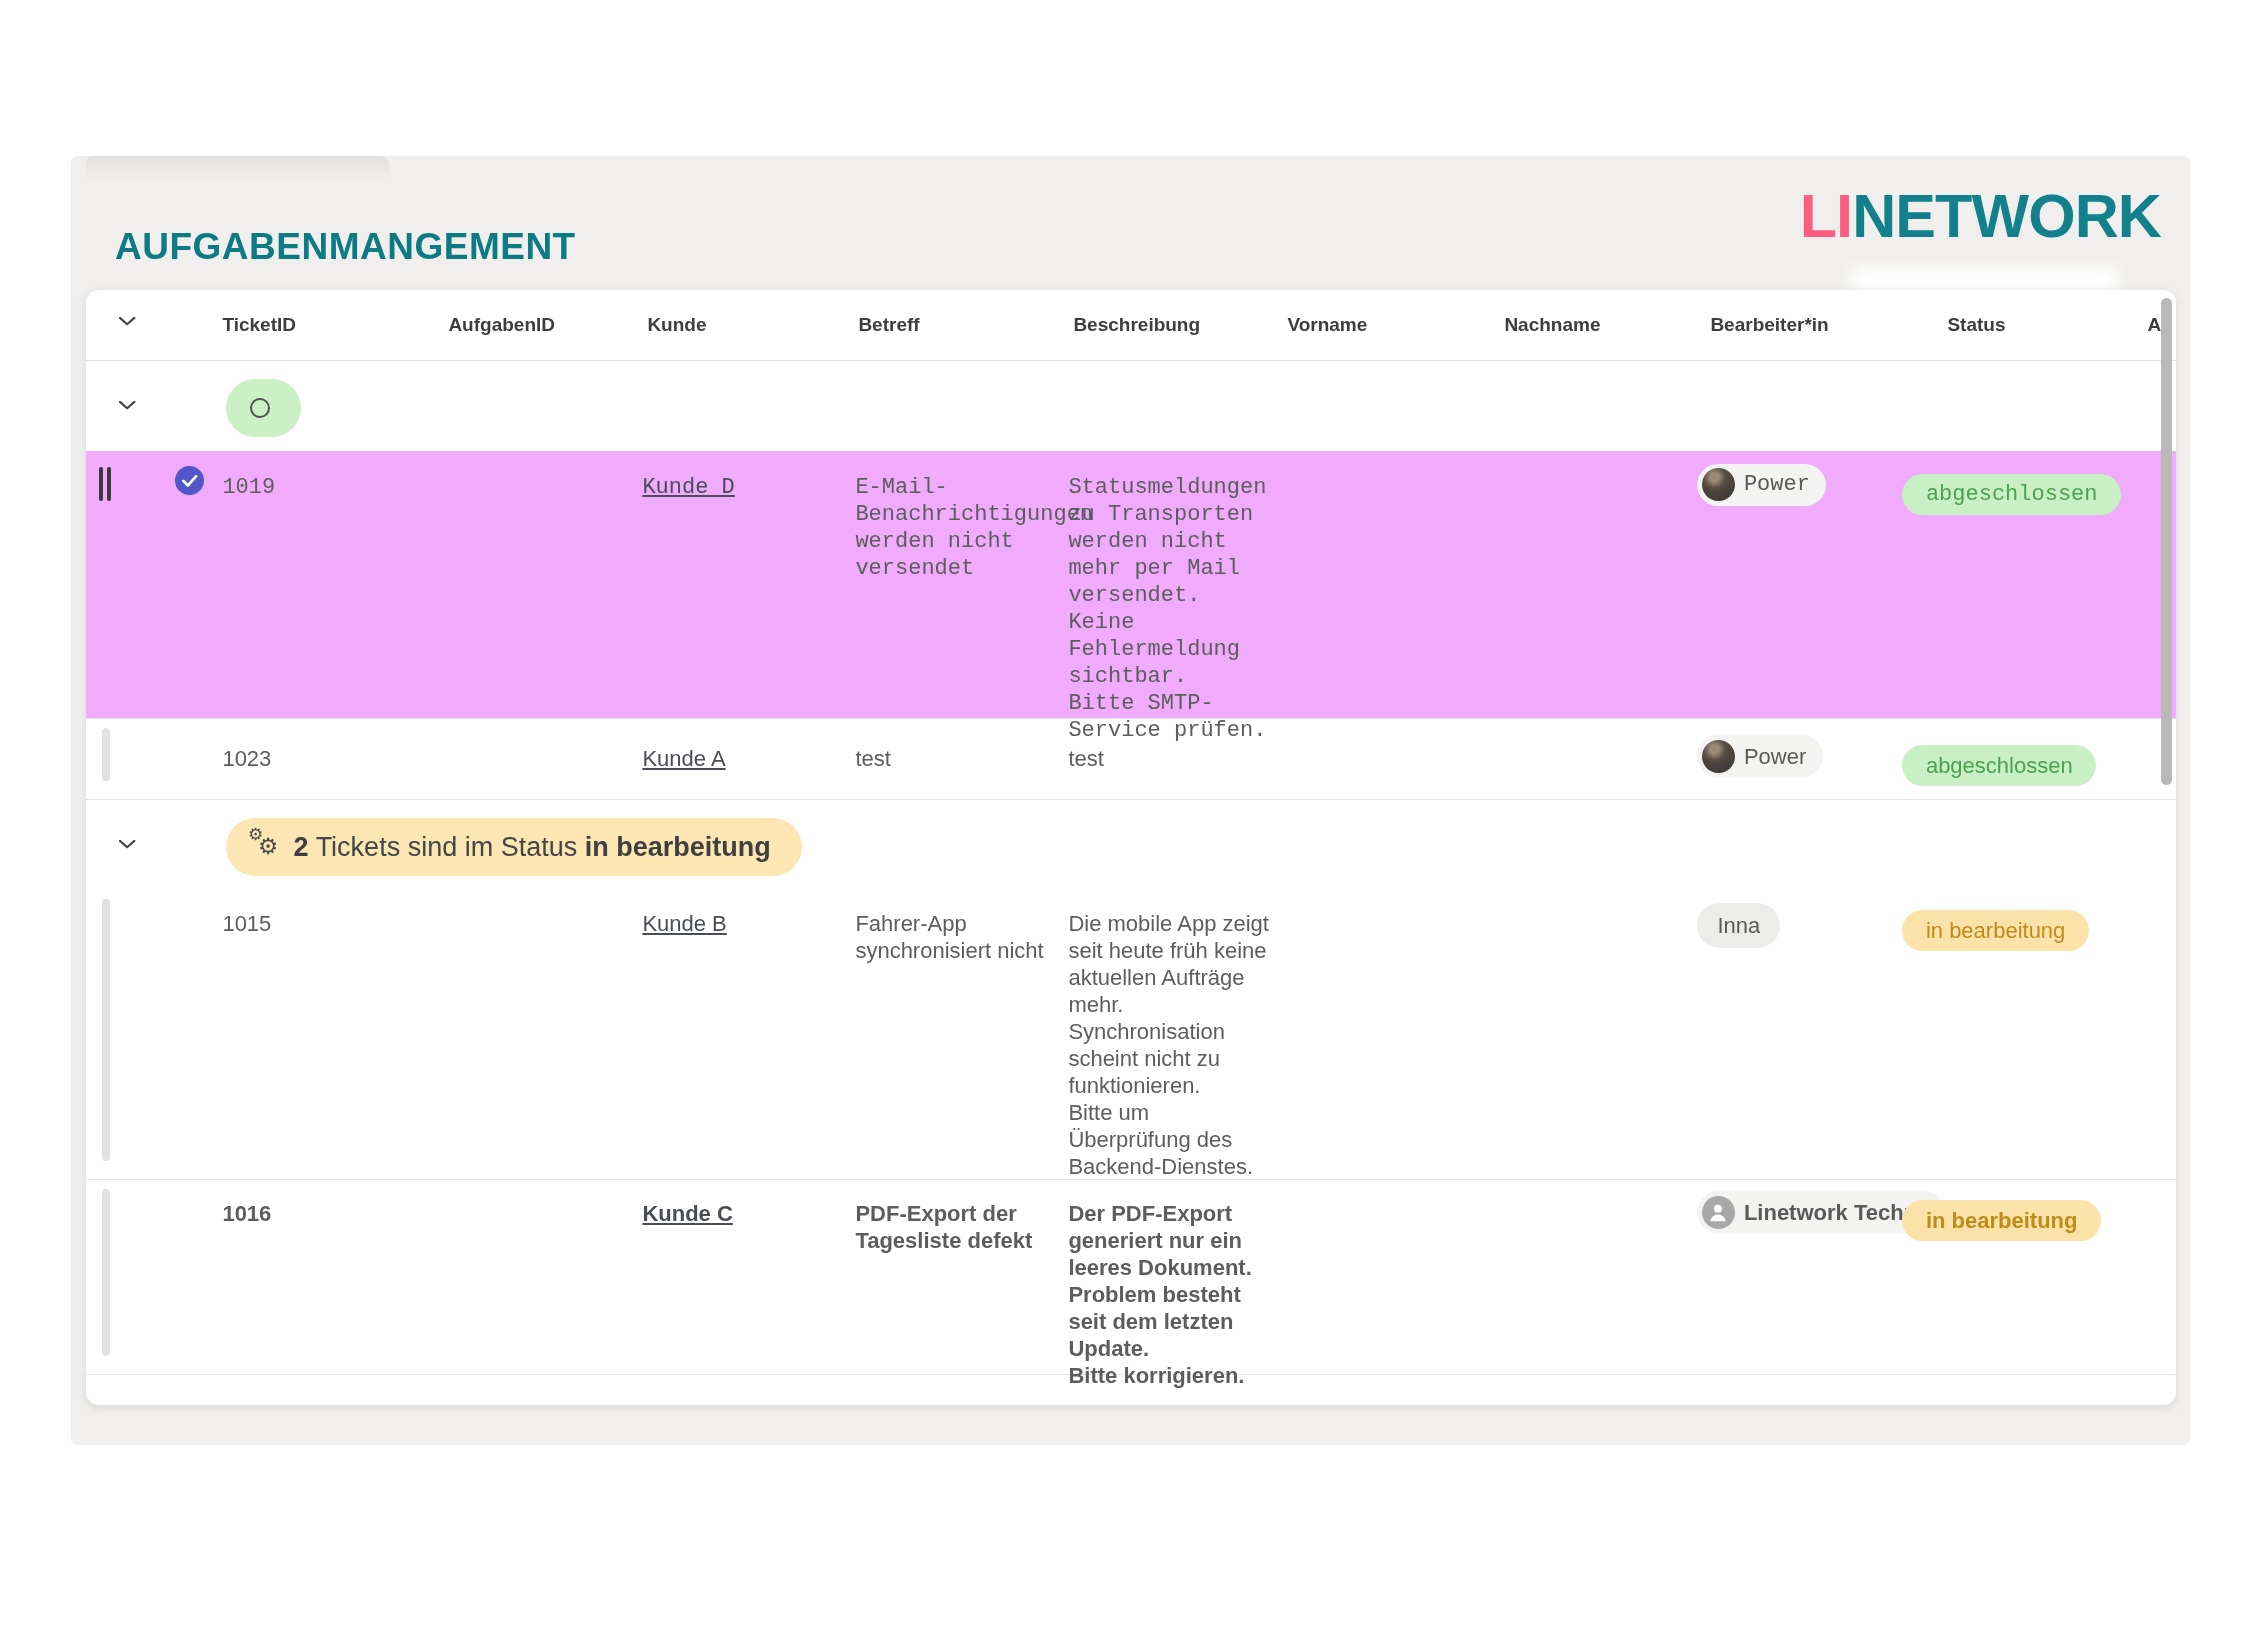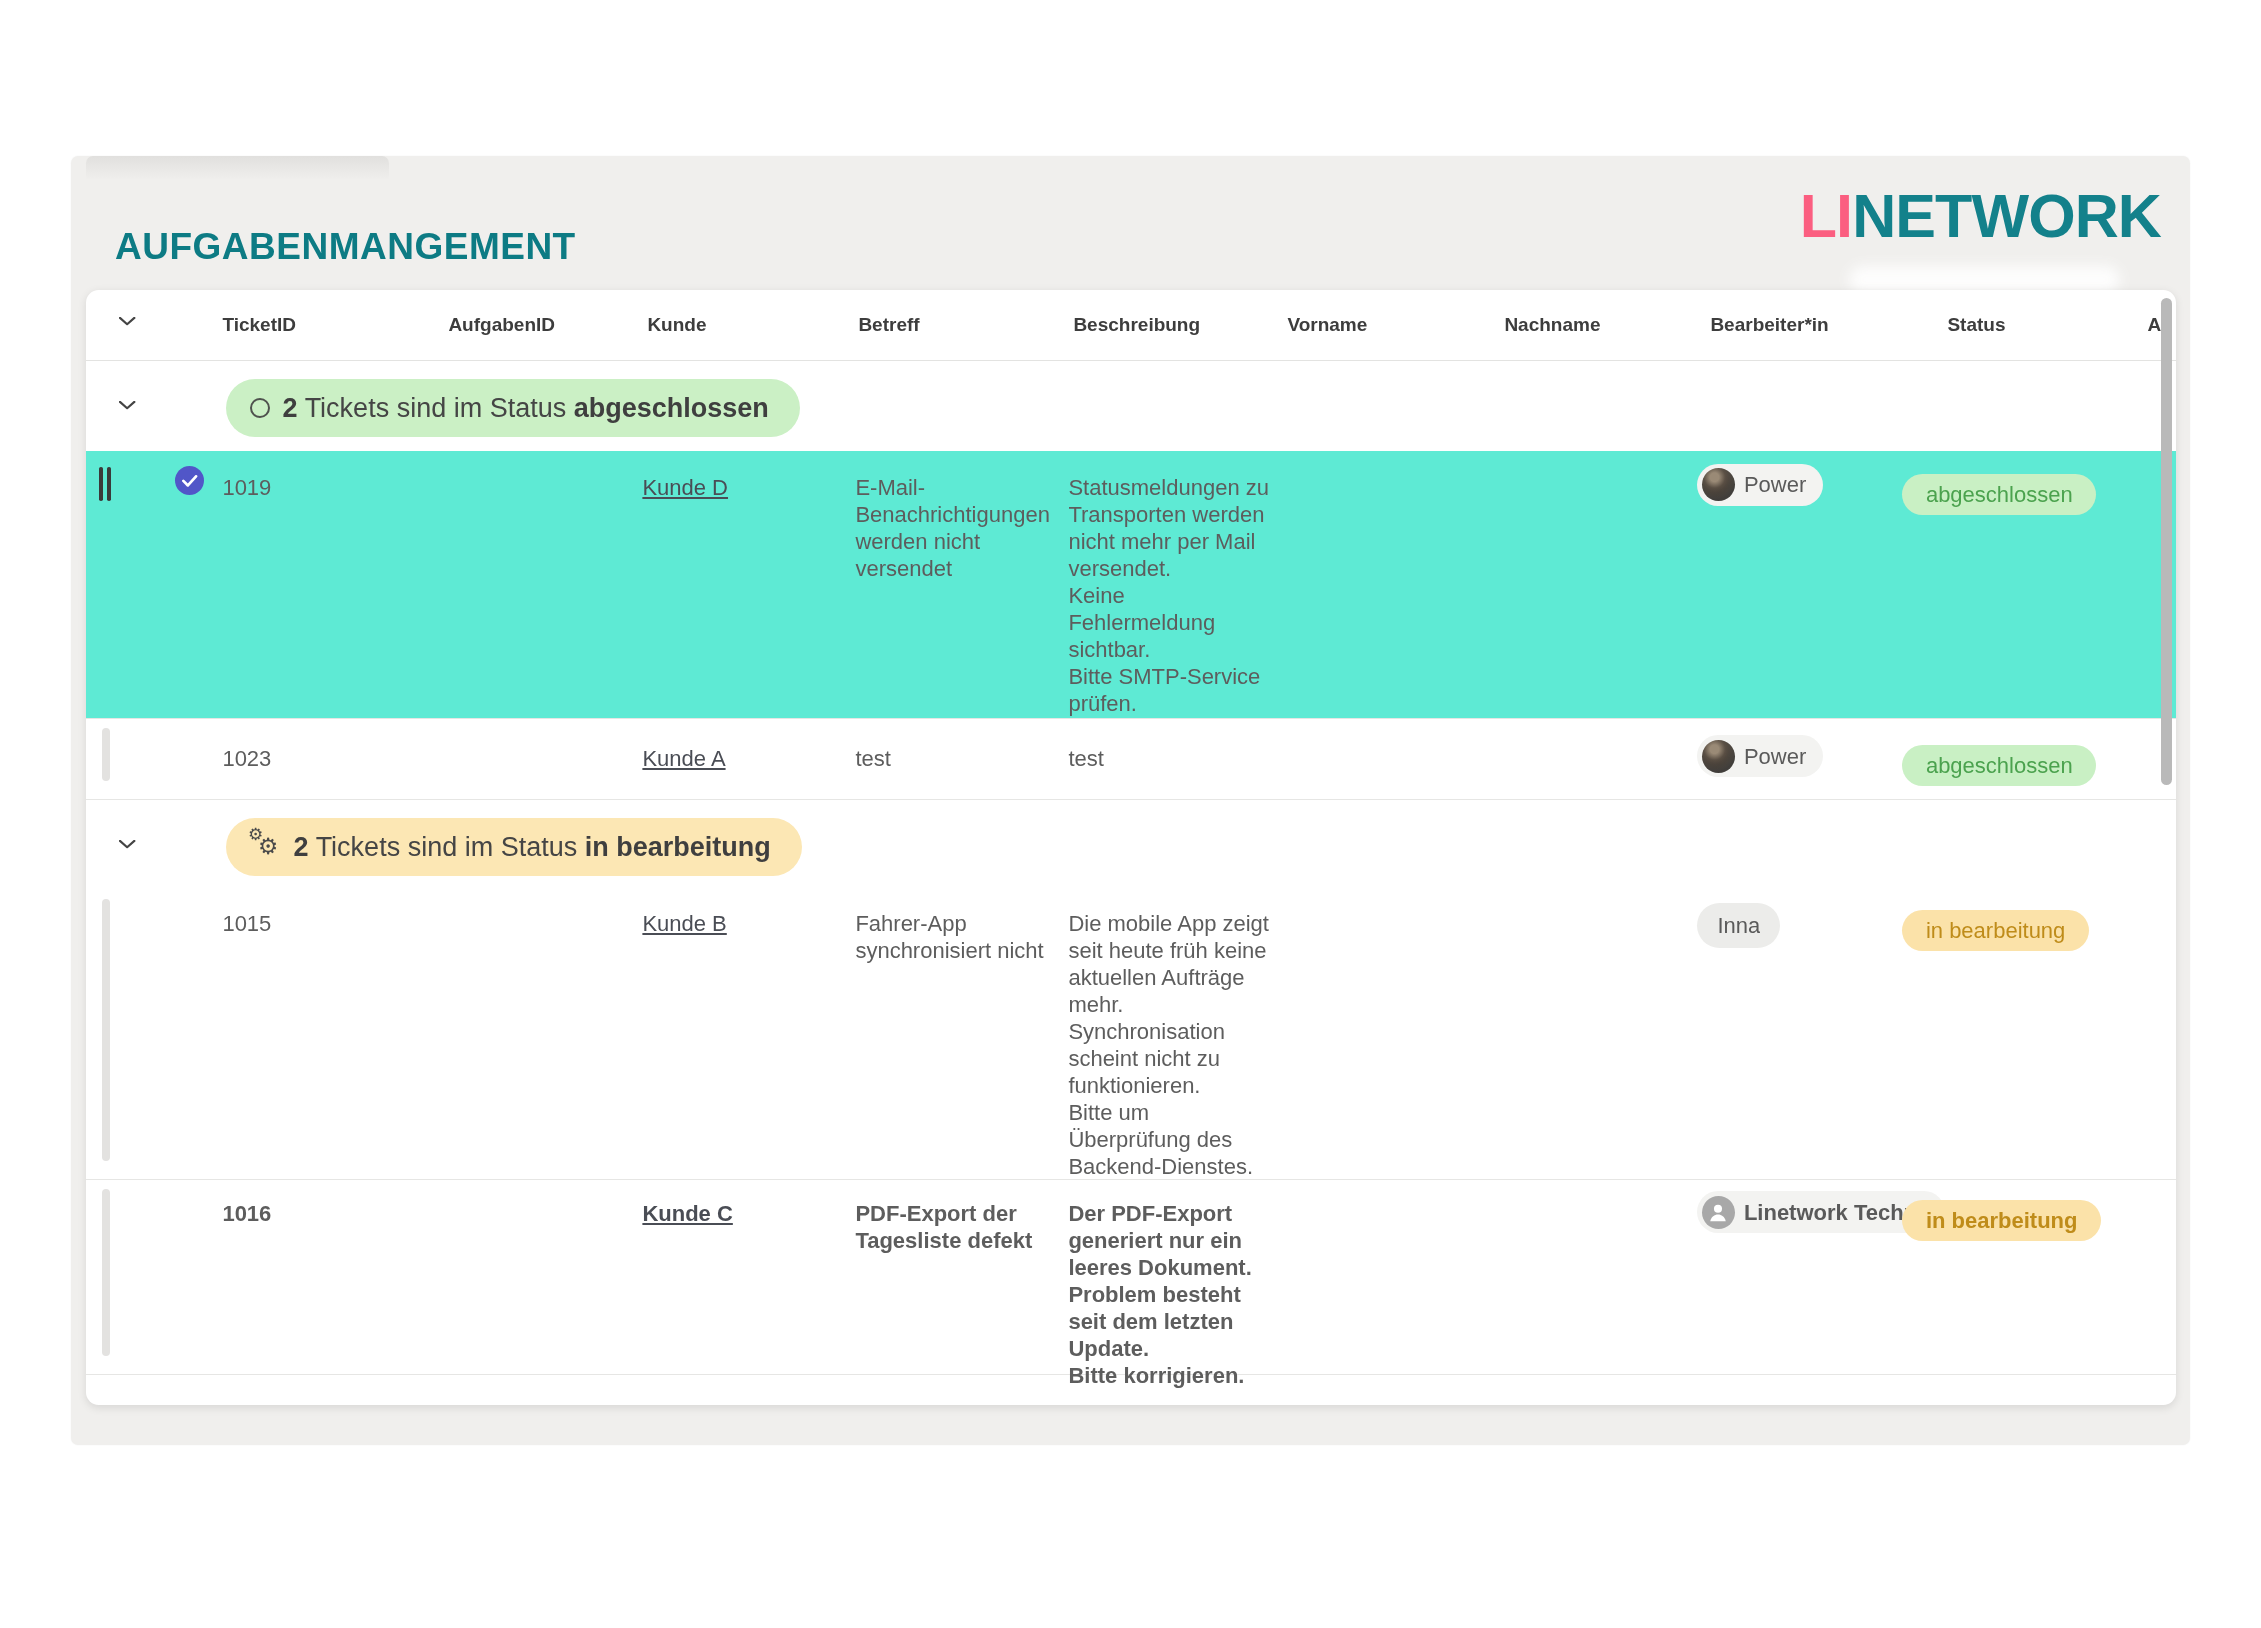--- a/index.html
+++ b/index.html
@@ -44,21 +44,21 @@
   .gpill.green{background:#cbf0c5;}
   .gpill.yellow{background:#fce7b4;}
   .gpill b{font-weight:700;color:#3f3f3f;}
   .circle-icon{width:20px;height:20px;border:2.7px solid #4f524e;border-radius:50%;box-sizing:border-box;}
   .gears-icon{position:relative;width:31px;height:31px;color:#4a4a4a;}
   .gears-icon .g1{position:absolute;left:-1.8px;top:-7.2px;font-size:17px;}
   .gears-icon .g2{position:absolute;left:8.1px;top:1.8px;font-size:22.6px;}
 
   
   .trow{position:relative;border-bottom:0.9px solid #e6e6e4;}
-  .trow.selected{background:#5eead4;}
+  .trow.selected{background:#f0abfc;font-family:Liberation Mono, monospace;}
   .rbar{position:absolute;left:15.4px;top:9px;bottom:18px;width:8.1px;border-radius:4.5px;background:#e3e2e0;}
   .drag-handle{position:absolute;left:12.7px;top:16.3px;width:14.5px;height:34px;}
   .drag-handle i{position:absolute;top:0;width:3.6px;height:34px;background:#3a3a3a;border-radius:1.8px;}
   .drag-handle i:first-child{left:0}.drag-handle i:last-child{left:8.1px}
   .rowcheck{position:absolute;left:89px;top:15.4px;width:29px;height:29px;border-radius:50%;
     background:#5156c8;display:flex;align-items:center;justify-content:center;}
   .cell{position:absolute;font-size:22px;color:#5d5d5d;line-height:27px;}
   .c-ticket{left:136px;}
   .c-kunde{left:556px;}
   .c-kunde a{color:#4a4d55;text-decoration:underline;cursor:pointer;}
@@ -129,21 +129,20 @@
       </div>
 
       <div class="group-row">
         <span class="chev">
           <svg width="16.3" height="9" viewBox="0 0 18 10">
               <polyline points="1,1 9,8 17,1" fill="none" stroke="#444" stroke-width="2.4" stroke-linecap="round" stroke-linejoin="round"></polyline>
             </svg>
         </span>
         <div class="gpill green">
           <span class="circle-icon"></span>
-          <span><b>2</b> <span>Tickets sind im Status</span> <b>abgeschlossen</b></span>
         </div>
       </div>
 
       <div class="trow selected row-1019">
         <span class="drag-handle">
             <i></i>
             <i></i>
           </span>
         <span class="rowcheck">
           <svg width="15.4" height="11.8" viewBox="0 0 17 13">

